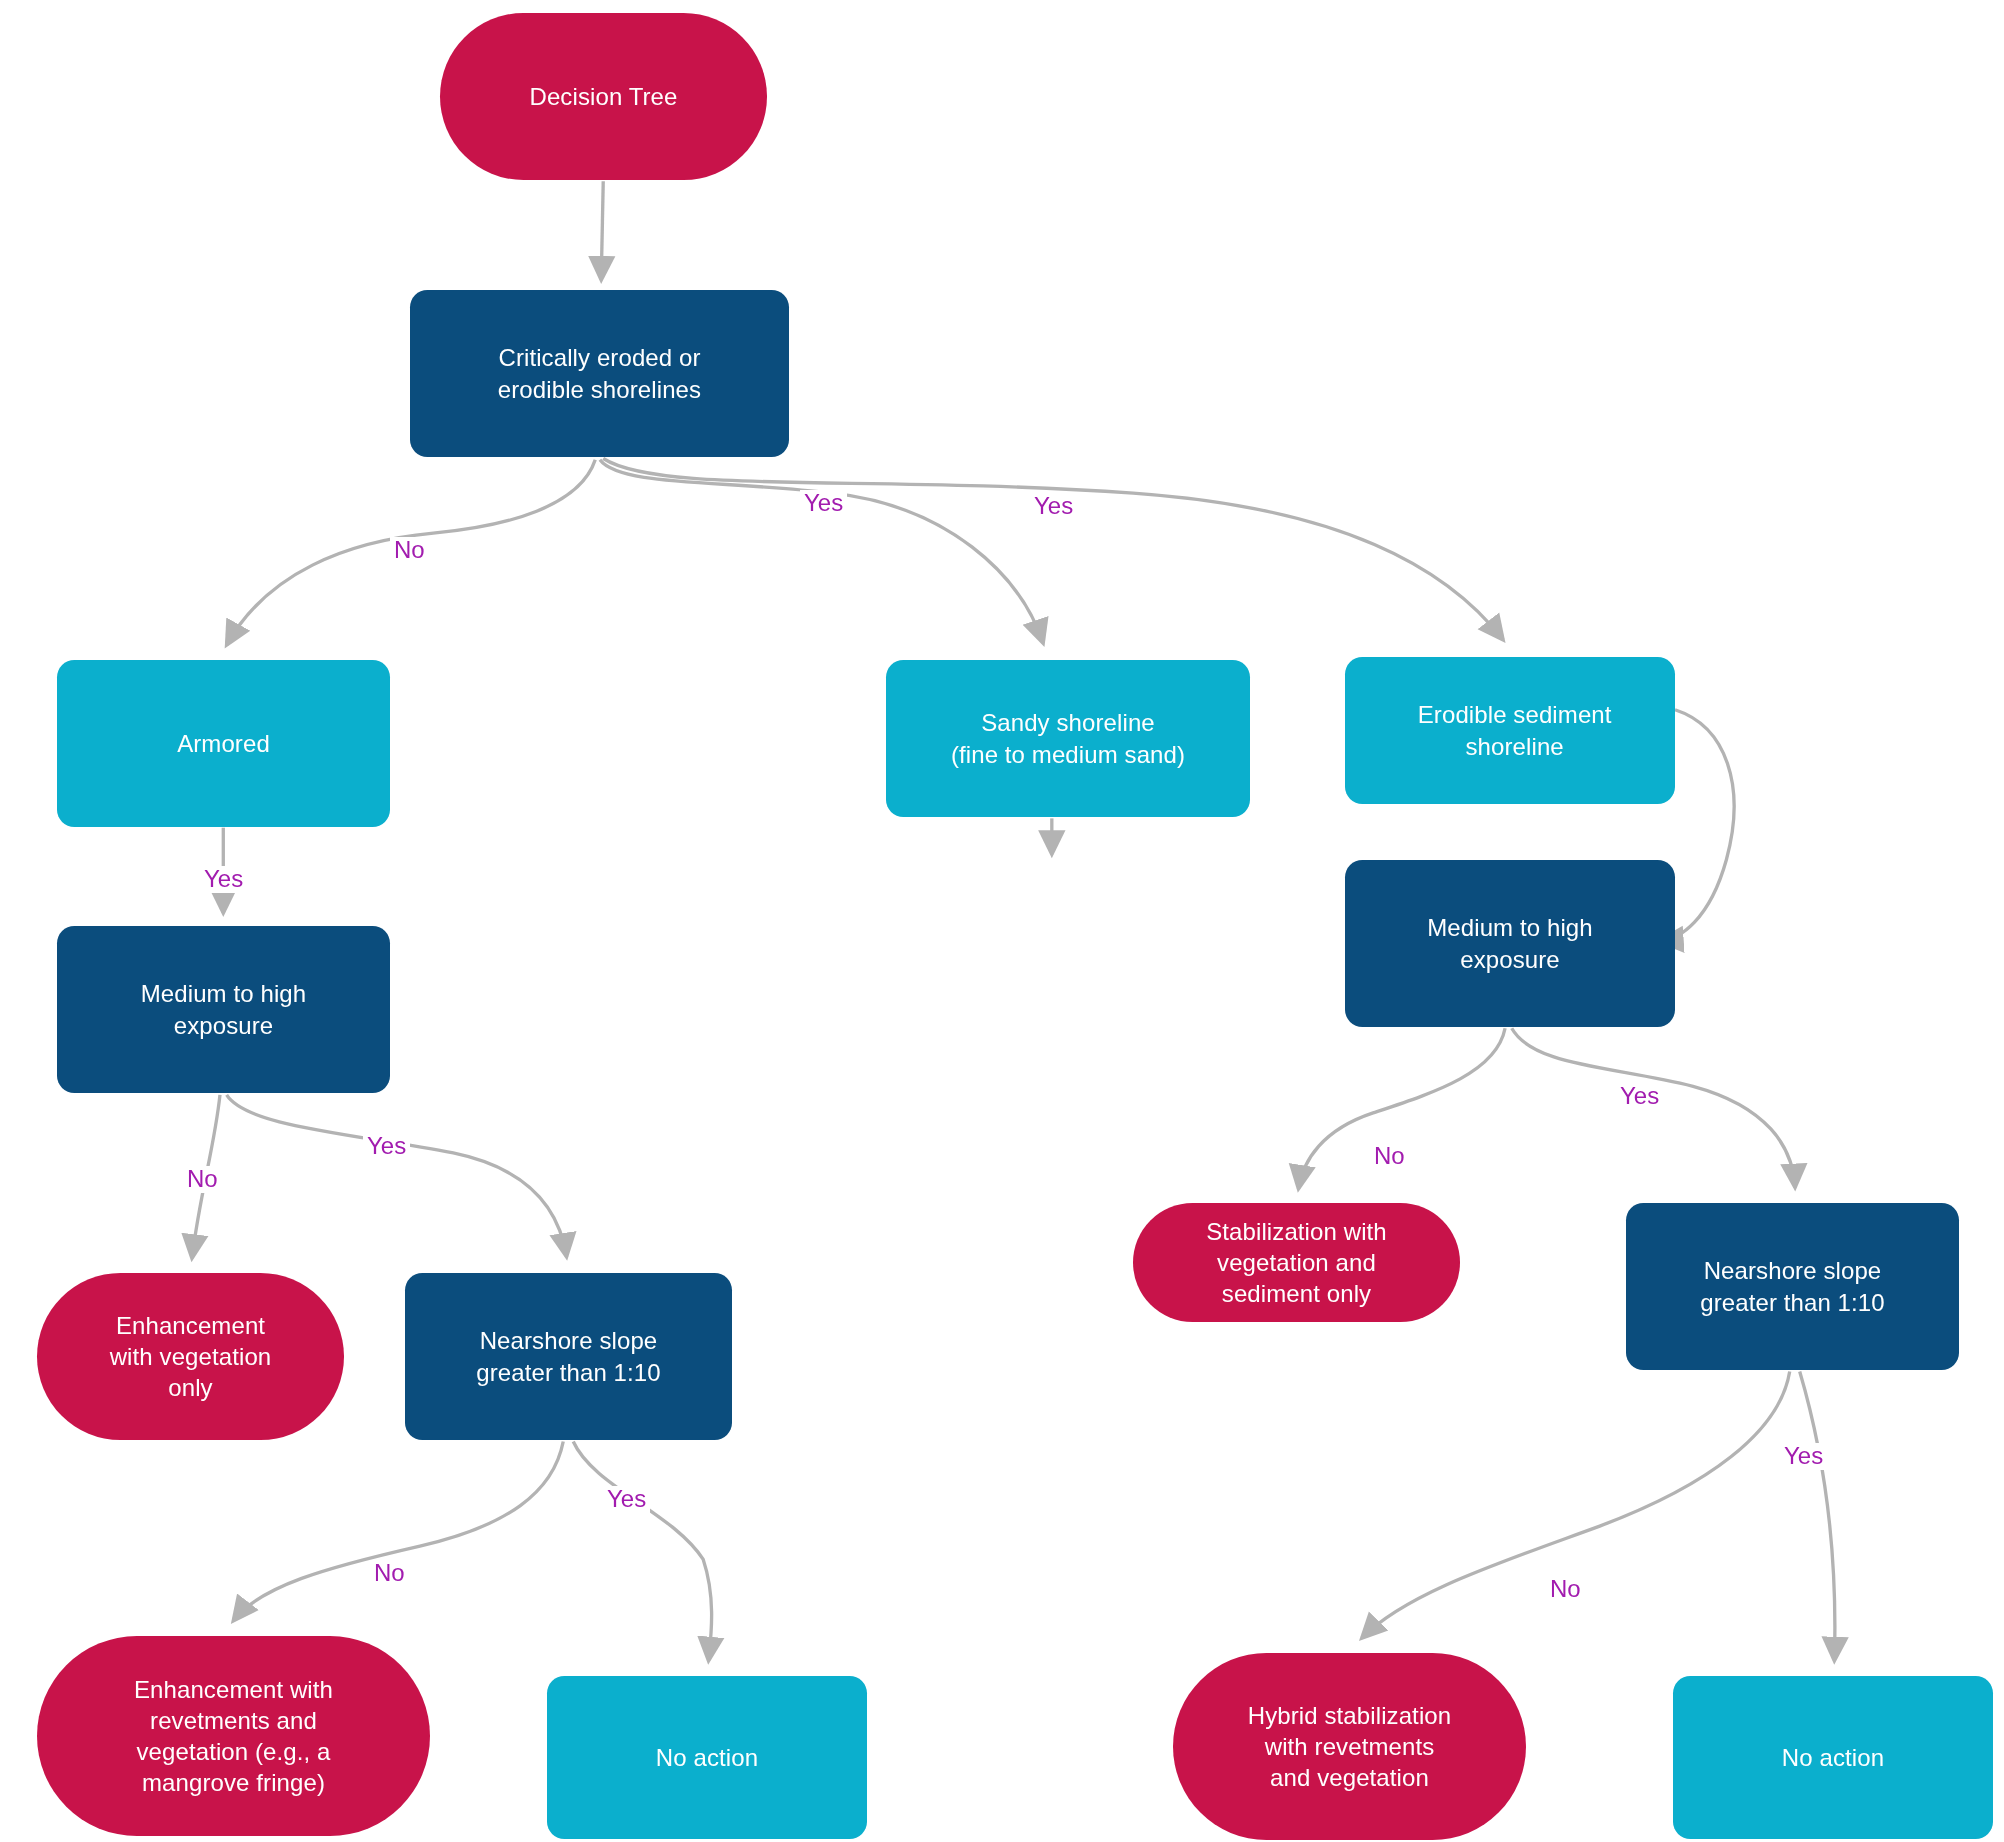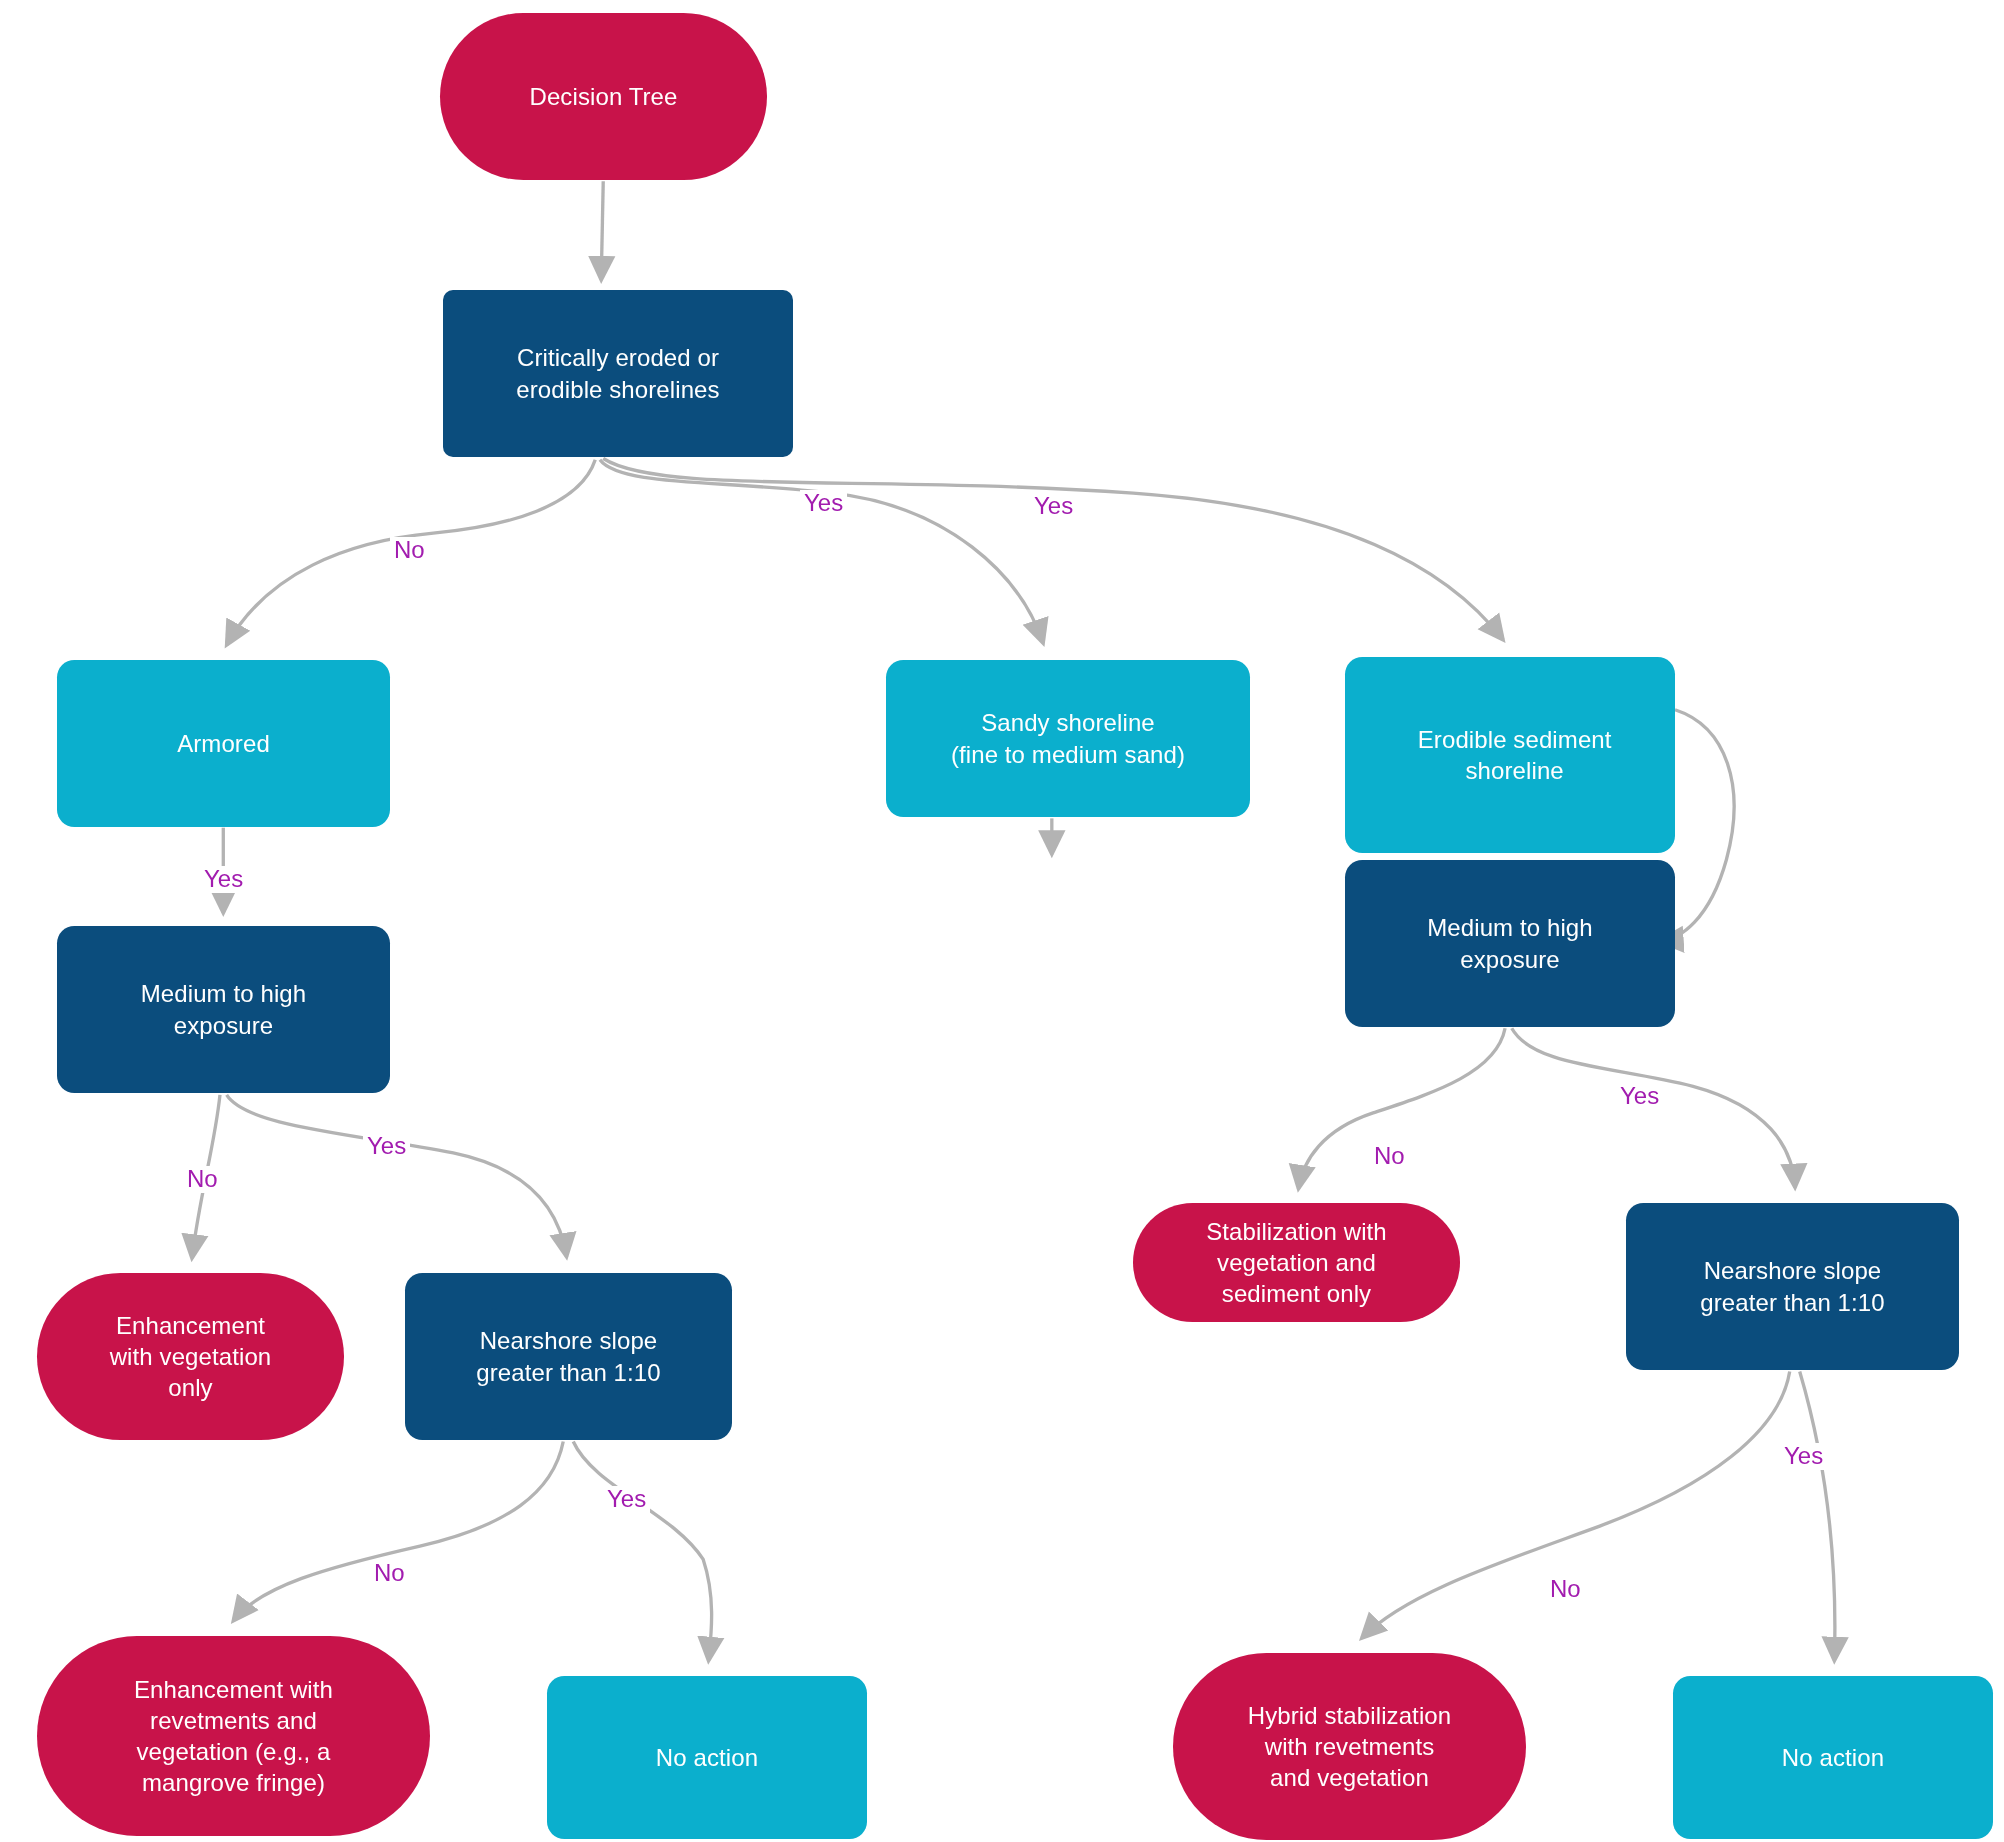--- a/index.html
+++ b/index.html
@@ -100,35 +100,35 @@
       <path d="M2685,2058 C2670,2150 2560,2230 2400,2290 C2250,2345 2110,2390 2043,2458"></path>
 
       <path d="M2700,2058 C2730,2160 2758,2300 2752,2492"></path>
     </g>
   </svg>
 
   <div class="node pill crimson" style="left:440px; top:13.3px; width:327px; height:167px;">
     <span class="label">Decision Tree</span>
   </div>
 
-  <div class="node rounded blue" style="left:443px; top:290px; width:350px; height:167px;border-radius:10px;">
+  <div class="node rounded blue" style="left:410px; top:290px; width:379px; height:167px;">
     <span class="label">Critically eroded or
 erodible shorelines</span>
   </div>
 
   <div class="node rounded cyan" style="left:57px; top:660px; width:333px; height:167px;">
     <span class="label">Armored</span>
   </div>
 
   <div class="node rounded cyan" style="left:886px; top:660px; width:364px; height:157px;">
     <span class="label">Sandy shoreline
 (fine to medium sand)</span>
   </div>
 
-  <div class="node rounded cyan" style="left:1345px; top:657px; width:330px; height:196px;padding-left:20px;">
+  <div class="node rounded cyan" style="left:1345px; top:657px; width:330px; height:147px;padding-left:20px;">
     <span class="label">Erodible sediment
 shoreline</span>
   </div>
 
 
   <div class="node rounded blue" style="left:1345px; top:860px; width:330px; height:167px;">
     <span class="label">Medium to high
 exposure</span>
   </div>
 

